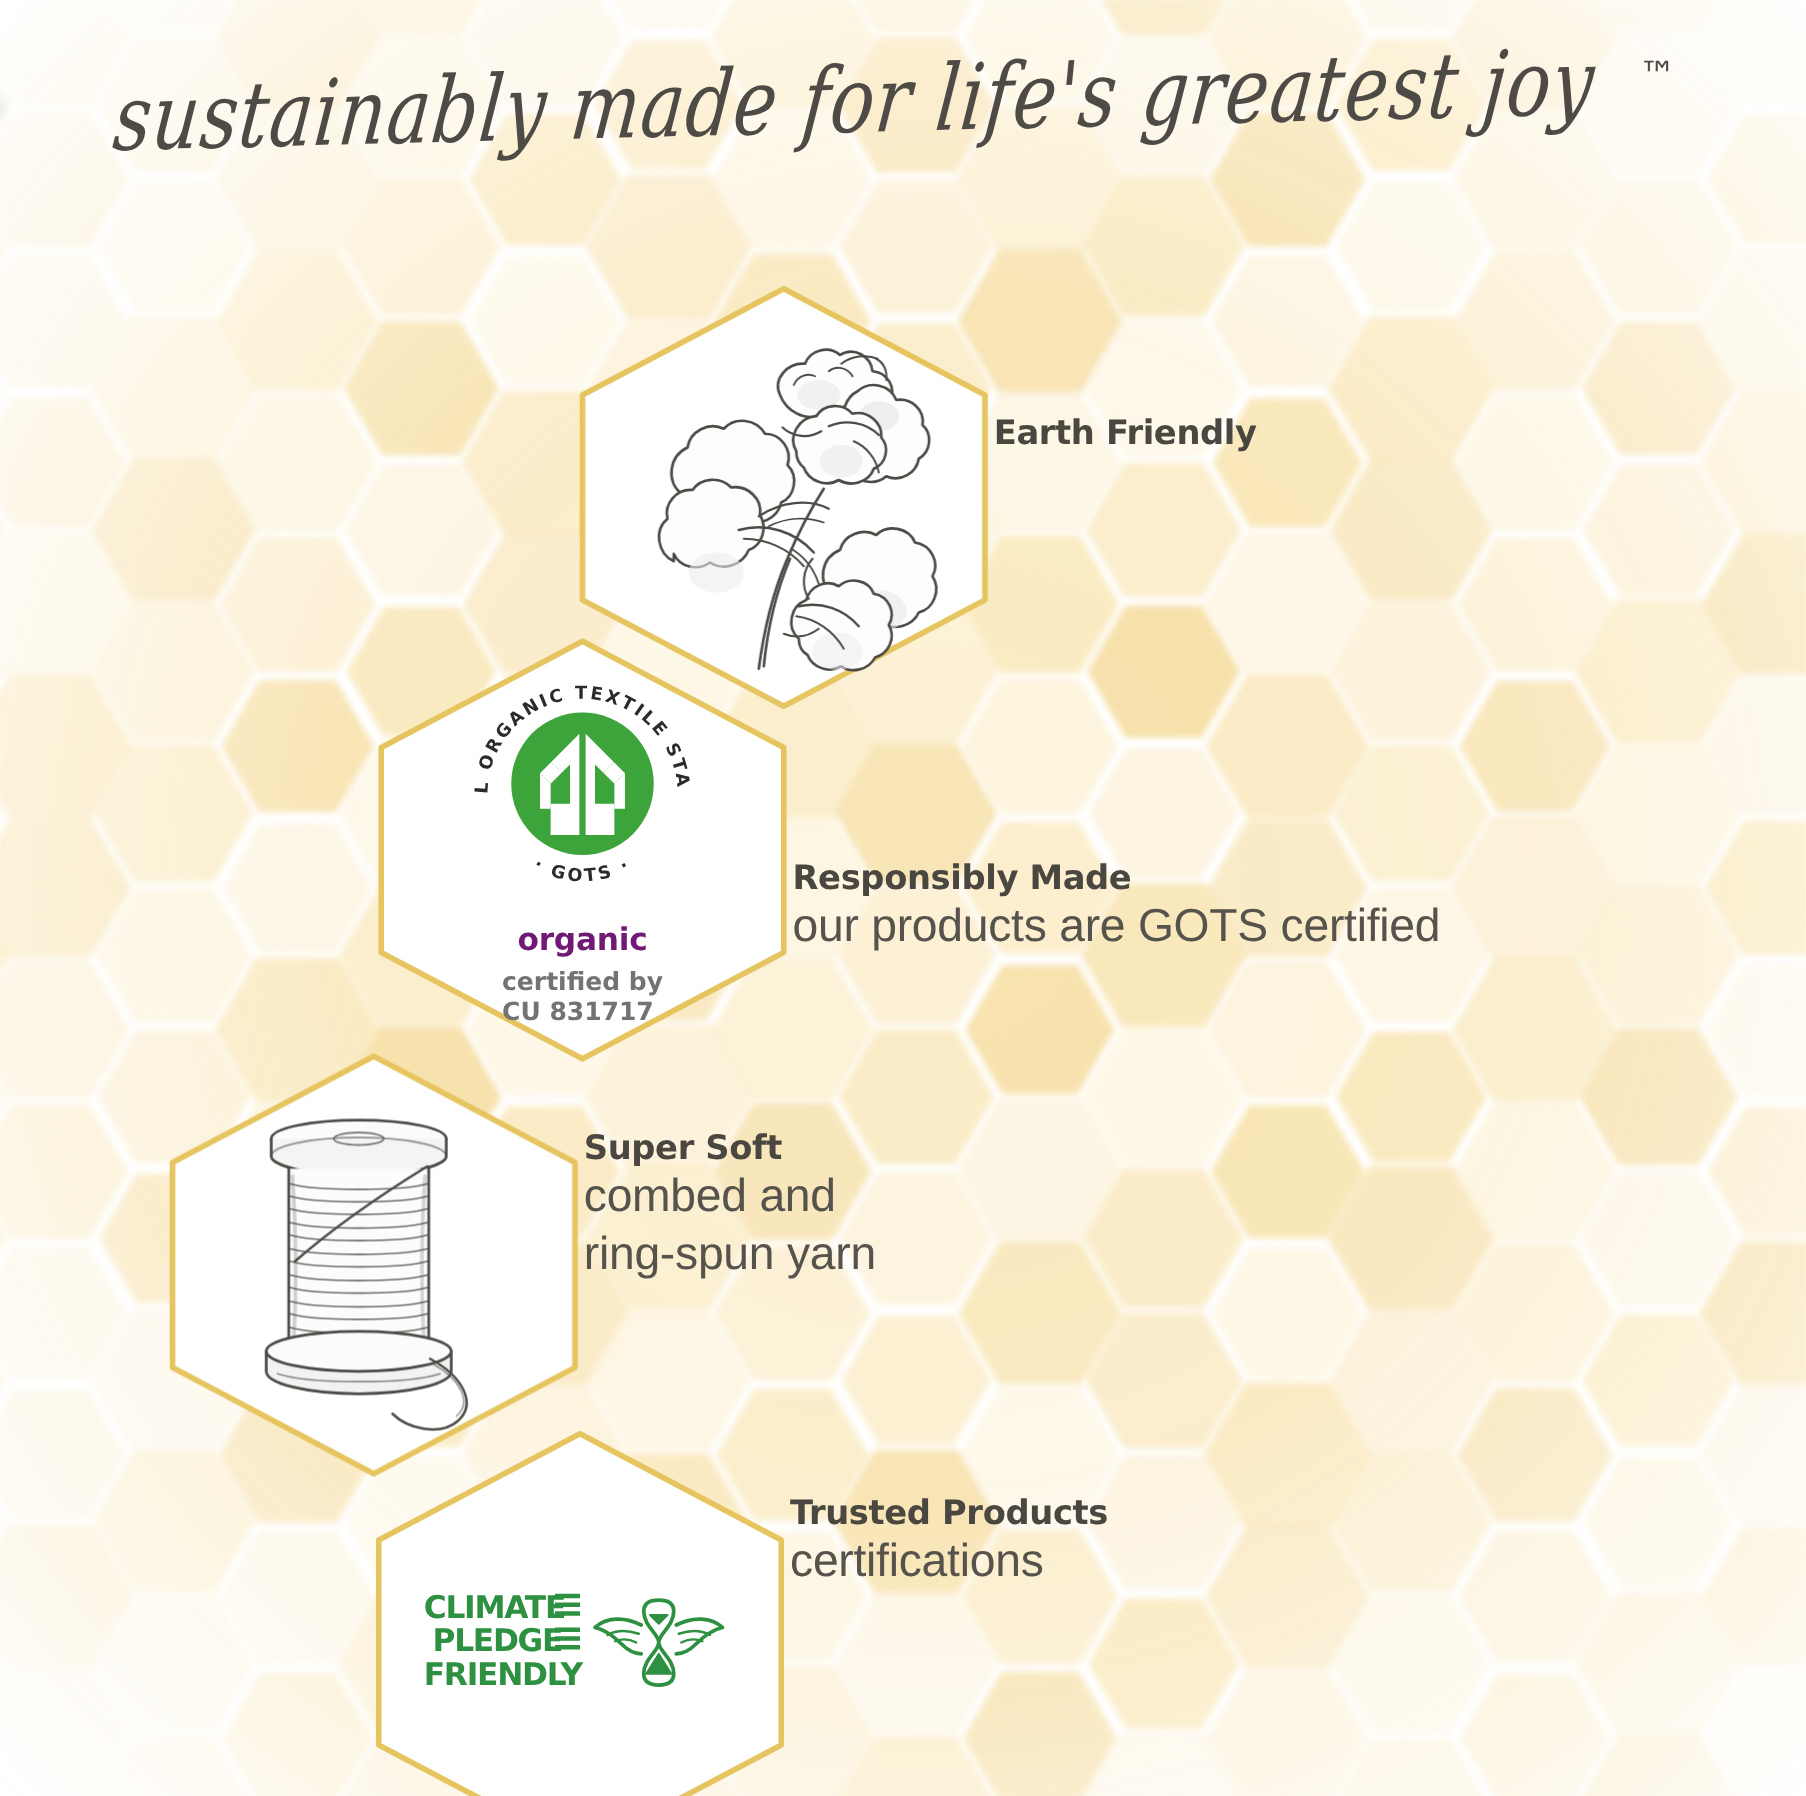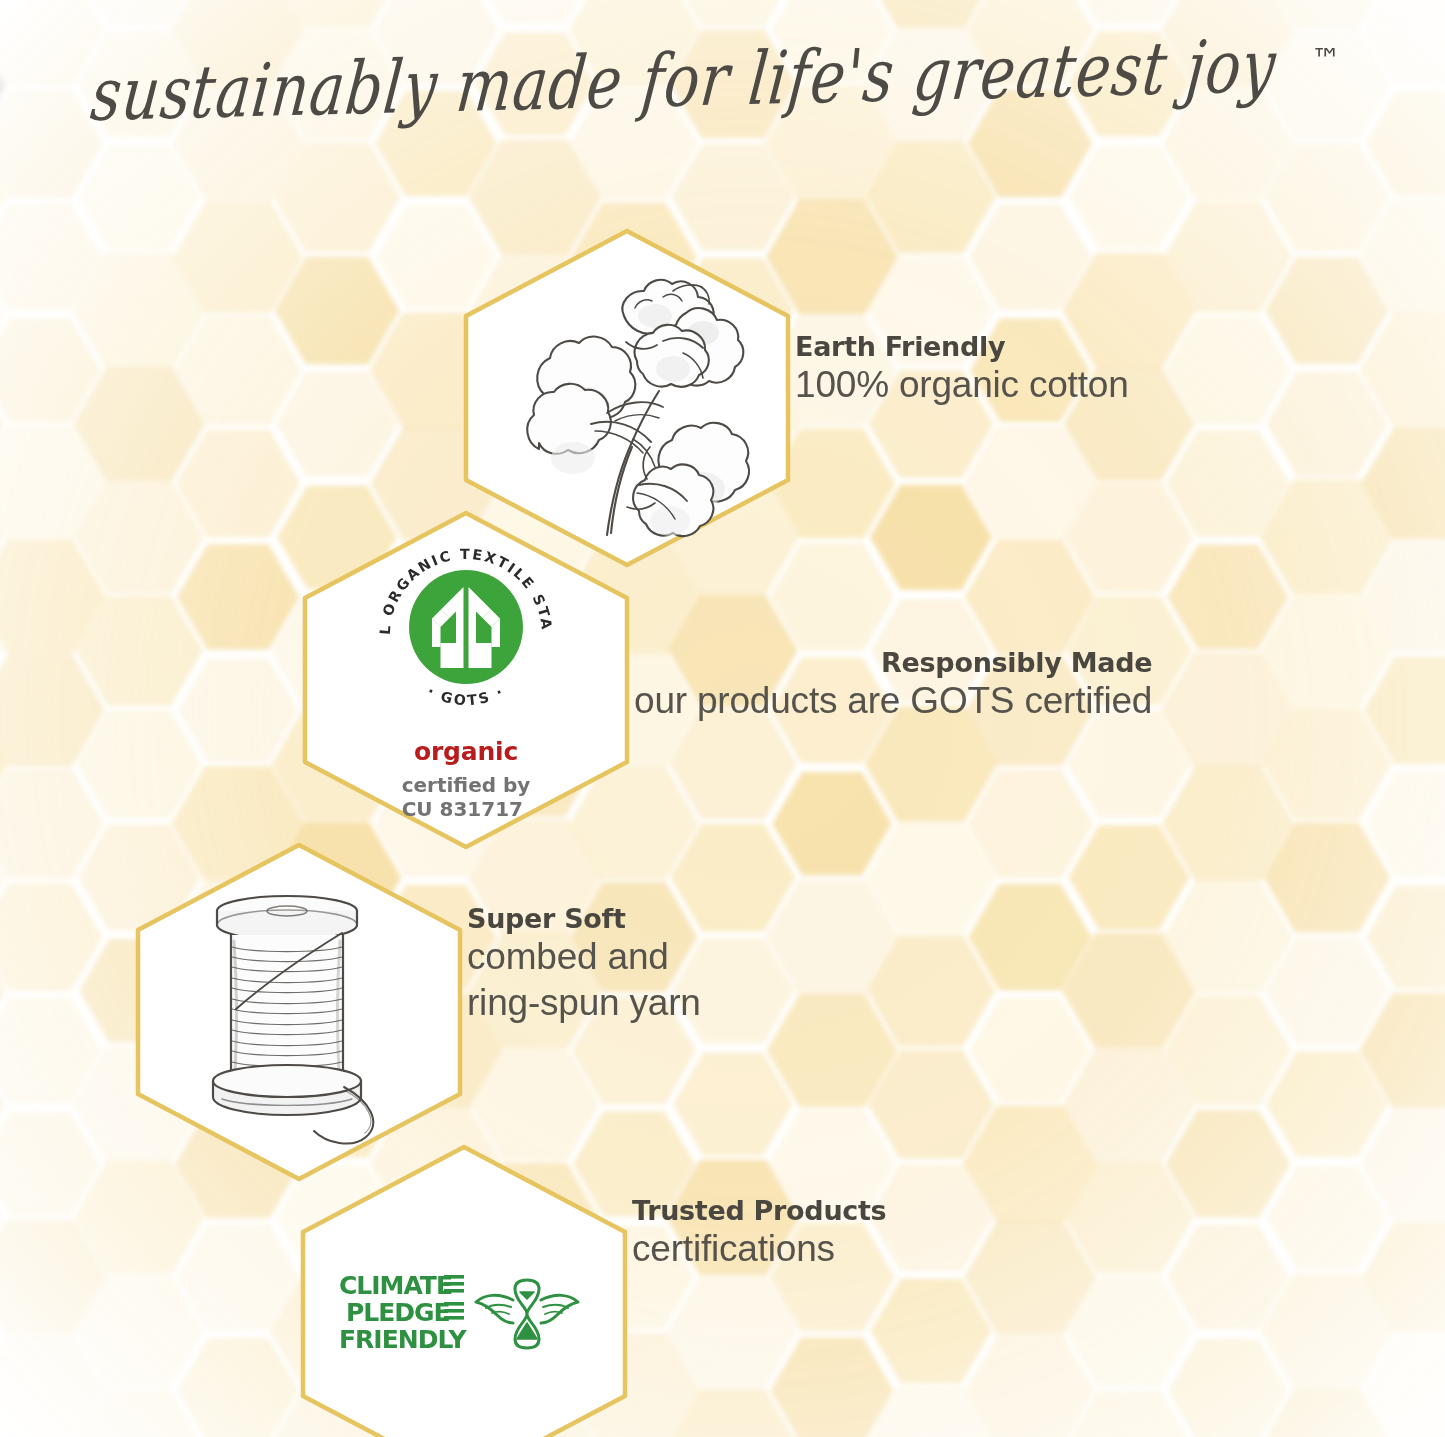--- a/index.html
+++ b/index.html
@@ -81,21 +81,21 @@
   .gots-wrap {
     display: flex;
     flex-direction: column;
     align-items: center;
     transform: translateY(-6px);
   }
   .gots-organic {
     font-family: "DejaVu Sans", sans-serif;
     font-weight: bold;
     font-size: 25px;
-    color: #b91c1c;
+    color: #701a75;
     margin-top: 10px;
     letter-spacing: -0.2px;
   }
   .gots-certline {
     font-family: "DejaVu Sans", sans-serif;
     font-weight: bold;
     font-size: 20px;
     color: #737373;
     line-height: 1.22;
     text-align: left;
@@ -456,21 +456,20 @@
           <path d="M150 240 c16 2 30 12 38 26" stroke-width="1.5"></path>
           <path d="M160 226 c-6-10-5-23 3-32" stroke-width="1.7"></path>
           <path d="M168 250 c-8 6-18 8-28 4" stroke-width="1.6"></path>
         </g>
       </svg>
     </div>
   </div>
 
   <div class="feature-text" style="left:795px; top:332px;">
     <div class="feature-title">Earth Friendly</div>
-    <div class="feature-desc">100% organic cotton</div>
   </div>
 
   <div class="hex-card" style="left:302px; top:510px; width:328px; height:340px;">
     <svg class="hex-shape" viewBox="0 0 328 340" xmlns="http://www.w3.org/2000/svg">
       <polygon points="164,3 325,88 325,252 164,337 3,252 3,88" fill="#ffffff" stroke="#e6c45f" stroke-width="4.5" stroke-linejoin="round"></polygon>
     </svg>
     <div class="hex-inner">
       <div class="gots-wrap">
         <svg width="200" height="200" viewBox="0 0 200 200" xmlns="http://www.w3.org/2000/svg">
           <defs>
@@ -502,21 +501,21 @@
         </svg>
         <div class="gots-organic">organic</div>
         <div class="gots-certline">
           <div>certified by</div>
           <div>CU 831717</div>
         </div>
       </div>
     </div>
   </div>
 
-  <div class="feature-text" style="left:634px; top:648px;text-align:right;">
+  <div class="feature-text" style="left:634px; top:688px;">
     <div class="feature-title">Responsibly Made</div>
     <div class="feature-desc">our products are GOTS certified</div>
   </div>
 
   <div class="hex-card" style="left:135px; top:842px; width:328px; height:340px;">
     <svg class="hex-shape" viewBox="0 0 328 340" xmlns="http://www.w3.org/2000/svg">
       <polygon points="164,3 325,88 325,252 164,337 3,252 3,88" fill="#ffffff" stroke="#e6c45f" stroke-width="4.5" stroke-linejoin="round"></polygon>
     </svg>
     <div class="hex-inner">
 

